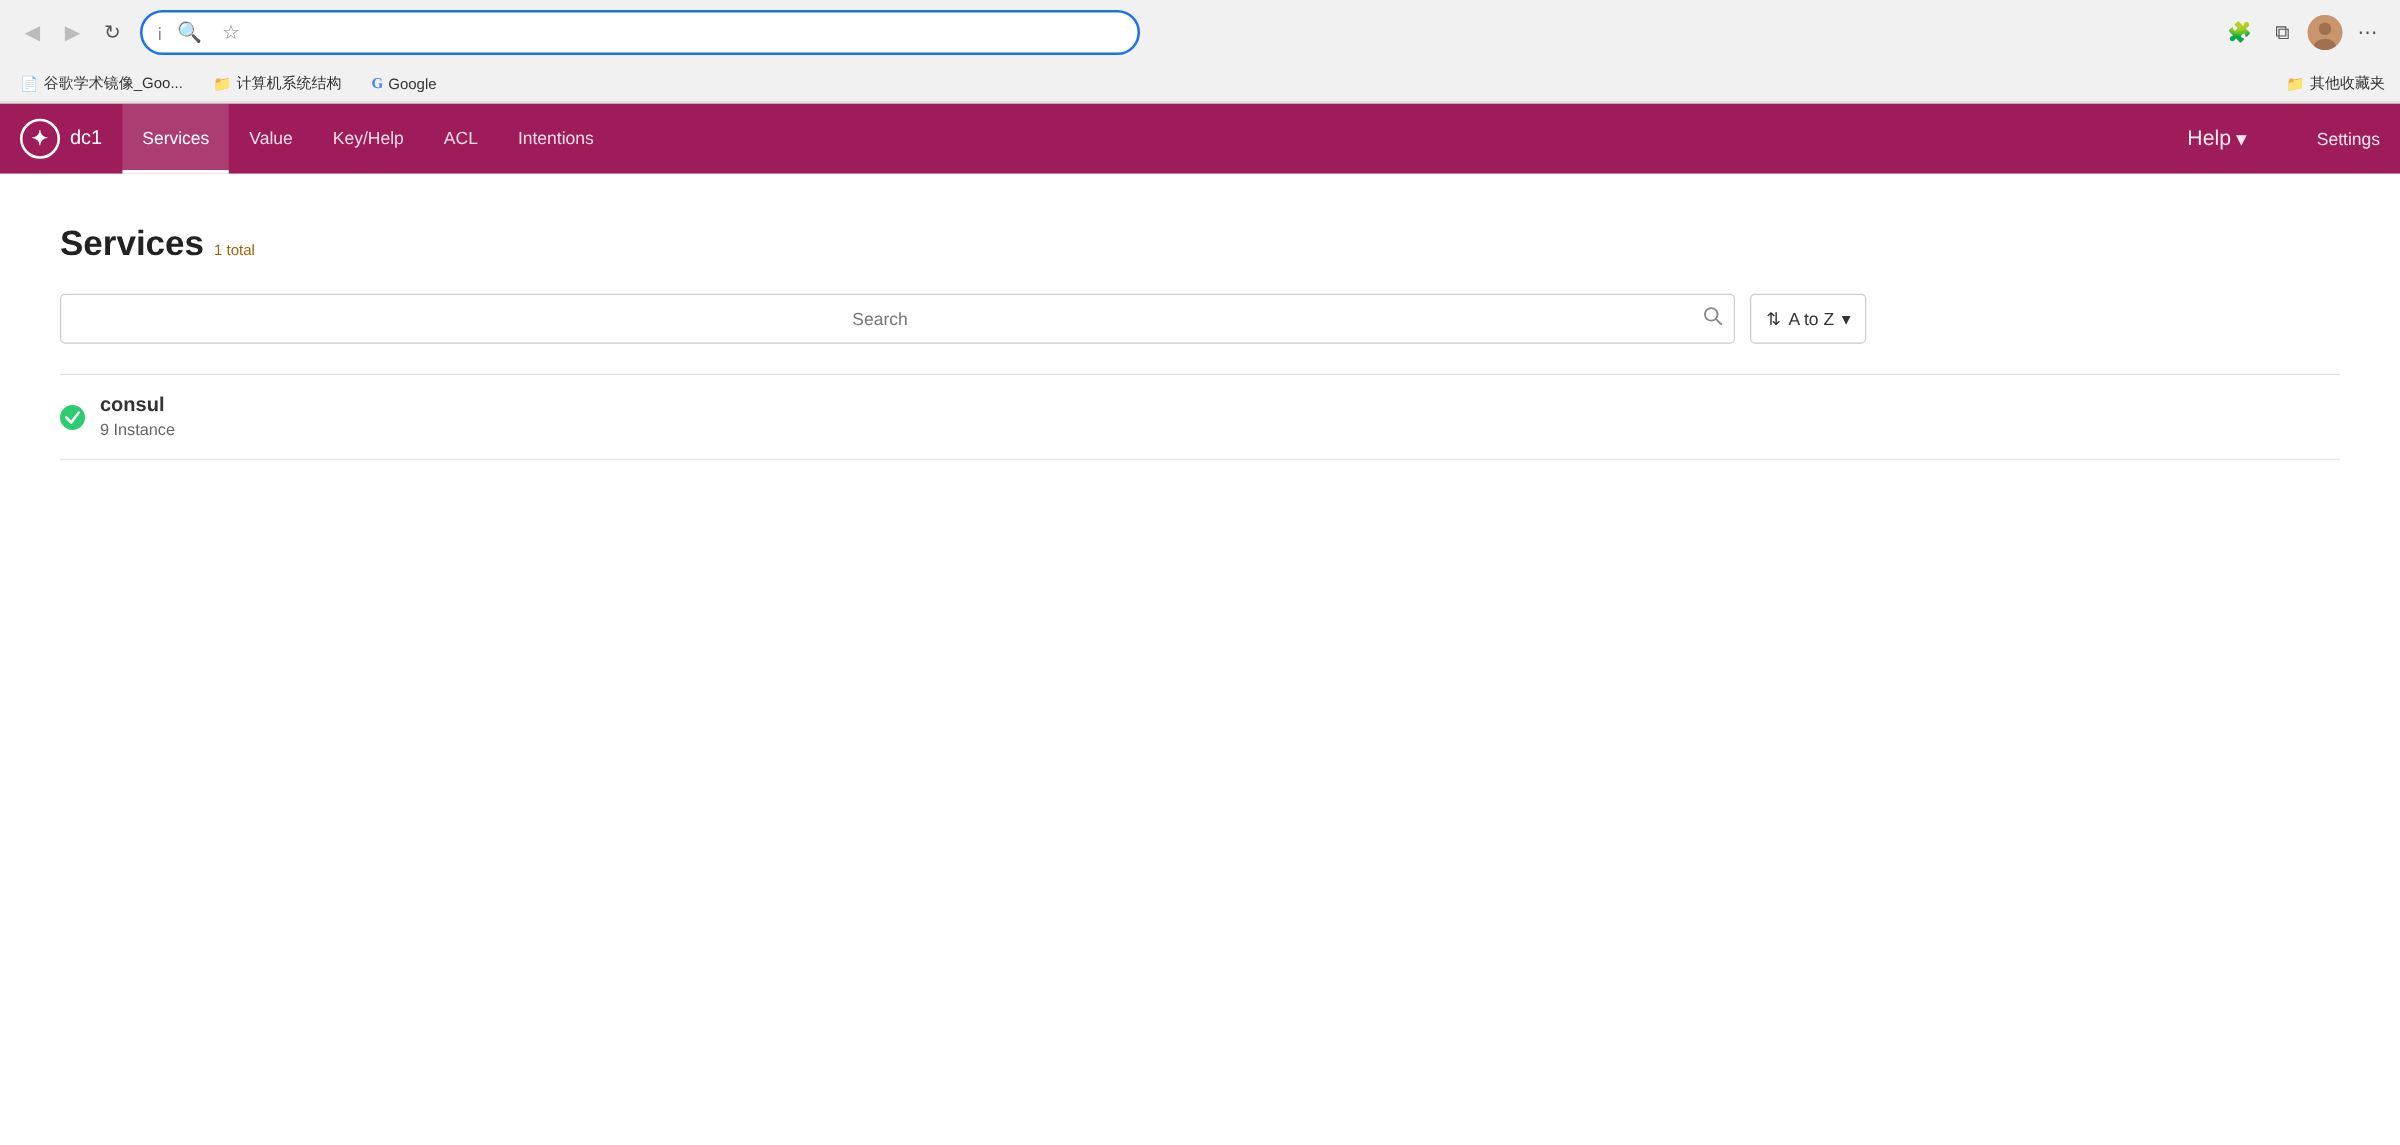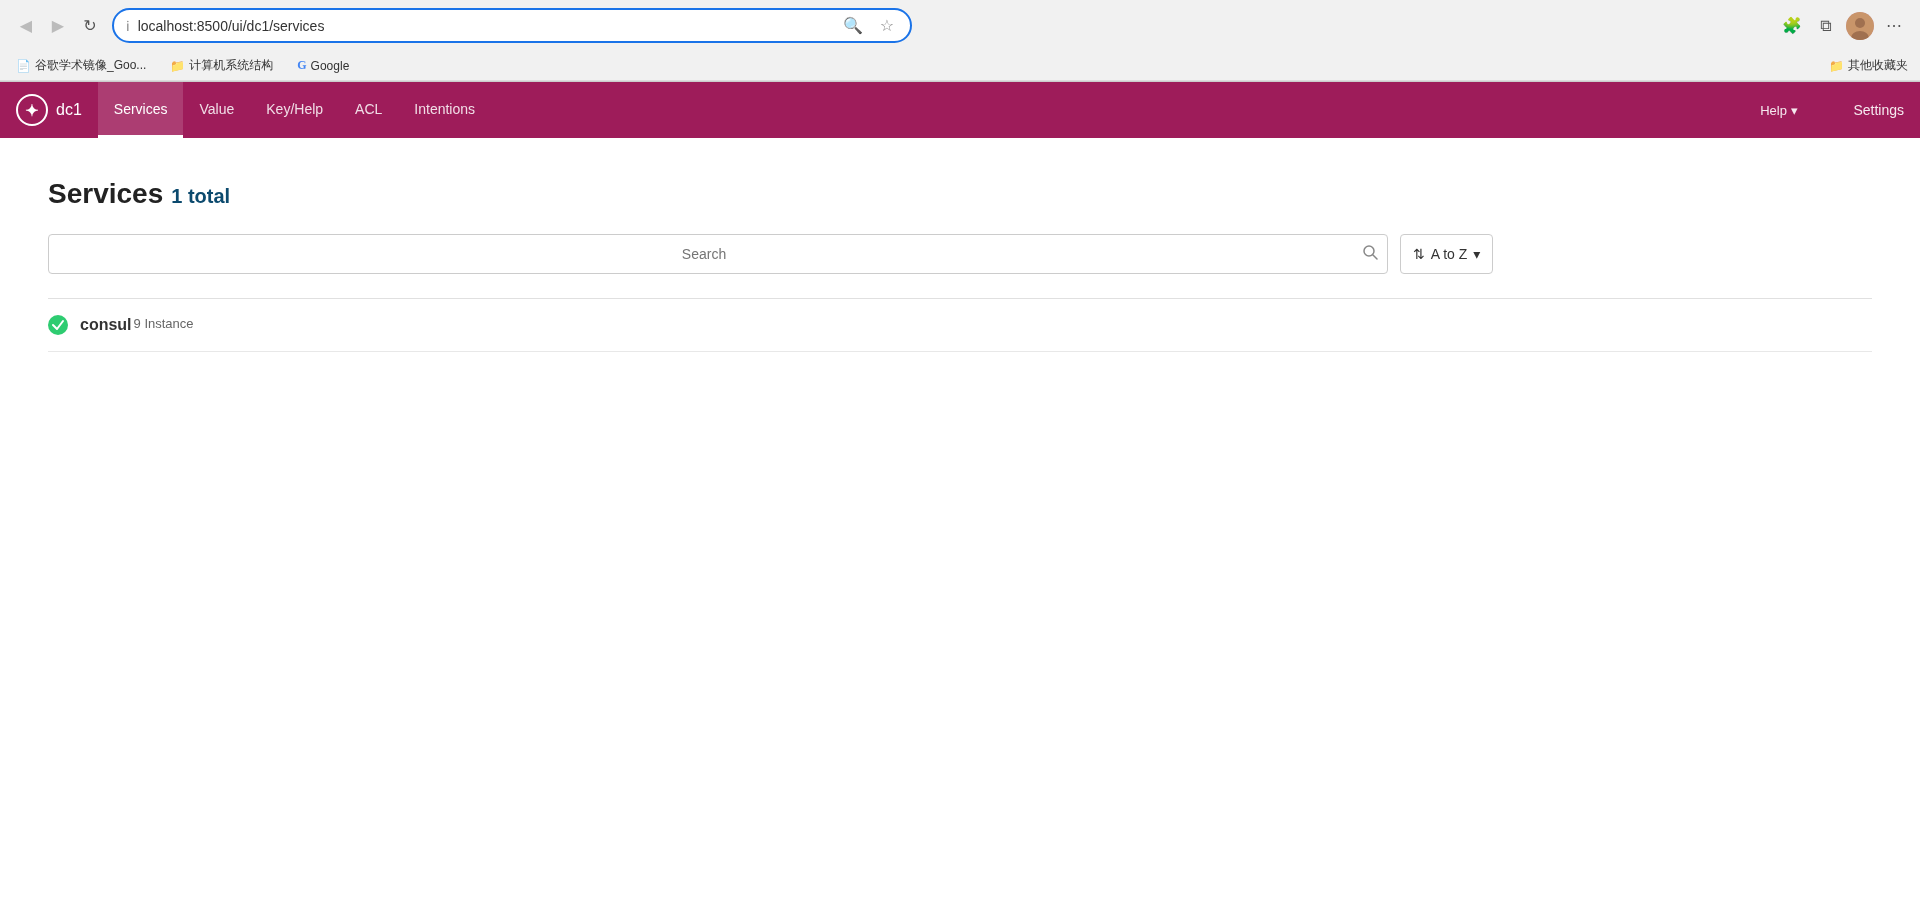--- a/index.html
+++ b/index.html
@@ -188,21 +188,21 @@
       display: flex;
       align-items: center;
       gap: 16px;
       margin-left: auto;
     }
     .nav-help-btn {
       color: rgba(255,255,255,0.9);
       background: transparent;
       border: none;
       cursor: pointer;
-      font-size: 13px;
+      font-size: 17px;
       font-weight: 500;
       display: flex;
       align-items: center;
       gap: 4px;
       padding-left: 16px;
     }
     .nav-settings-btn {
       color: rgba(255,255,255,0.9);
       background: transparent;
       border: none;
@@ -223,23 +223,23 @@
       align-items: baseline;
       gap: 8px;
       margin-bottom: 24px;
     }
     .page-title {
       font-size: 28px;
       font-weight: 600;
       color: #222;
     }
     .page-count {
-      font-size: 20px;
-      color: #0c4a6e;
-      font-weight: 700;
+      font-size: 12px;
+      color: #a16207;
+      font-weight: 400;
     }
 
     
     .search-sort-row {
       display: flex;
       align-items: center;
       gap: 12px;
       margin-bottom: 24px;
     }
     .search-container {
@@ -303,21 +303,21 @@
       background: #2ecc71;
       display: flex;
       align-items: center;
       justify-content: center;
       color: #fff;
       font-size: 12px;
       flex-shrink: 0;
     }
     .service-info {
       display: flex;
-      flex-direction: row;
+      flex-direction: column;
       gap: 2px;
     }
     .service-name {
       font-size: 16px;
       font-weight: 600;
       color: #333;
     }
     .service-instances {
       font-size: 13px;
       color: #666;
@@ -328,21 +328,20 @@
 
 <div class="browser-chrome">
   <div class="browser-toolbar">
     <div class="browser-nav-buttons">
       <button class="browser-nav-btn disabled">◀</button>
       <button class="browser-nav-btn disabled">▶</button>
       <button class="browser-nav-btn">↻</button>
     </div>
     <div class="address-bar-container">
       <span class="address-bar-info-icon">ℹ</span>
-      <input class="address-bar-input" value="localhost:8500/ui/dc1/services" style="">
       <button class="address-bar-search-btn">🔍</button>
       <button class="address-bar-star-btn">☆</button>
     </div>
     <div class="browser-toolbar-right">
       <button class="toolbar-icon-btn">🧩</button>
       <button class="toolbar-icon-btn">⧉</button>
       <button class="avatar-btn">
         <svg width="28" height="28" viewBox="0 0 28 28">
           <circle cx="14" cy="14" r="14" fill="#c9956a"></circle>
           <circle cx="14" cy="11" r="5" fill="#a07050"></circle>

